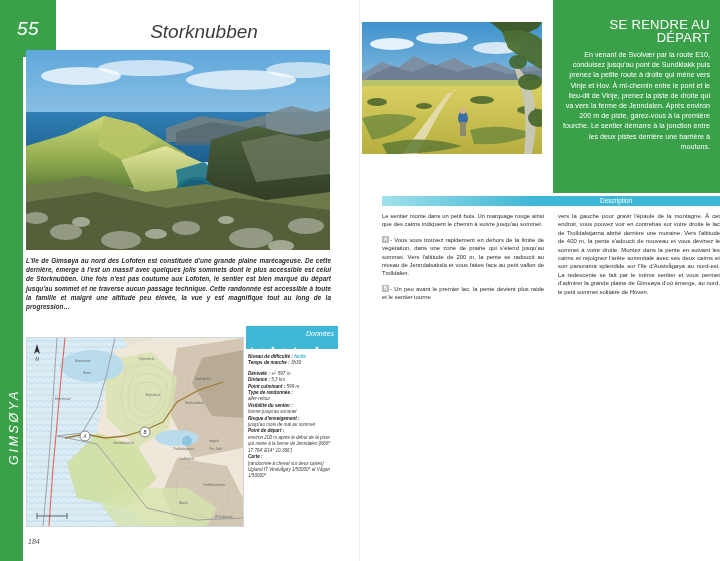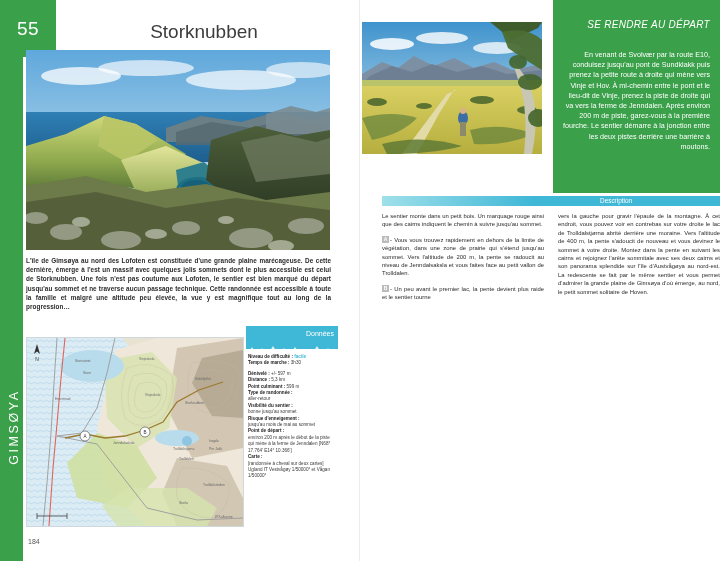--- a/index.html
+++ b/index.html
@@ -1,20 +1,20 @@
 <!DOCTYPE html>
 <html><head>
 <meta charset="utf-8">
 <style>
   html,body{margin:0;padding:0;background:#fff;}
   body{width:720px;height:561px;overflow:hidden;font-family:"Liberation Sans",sans-serif;}
   .spread{position:relative;width:720px;height:561px;background:#ffffff;}
 
   
-  .left-page{position:absolute;left:0;top:0;width:308px;height:561px;background:#fff;}
+  .left-page{position:absolute;left:0;top:0;width:308px;height:561px;background:#fff;font-style:italic;}
   .green-bar{position:absolute;left:0;top:0;width:23px;height:561px;background:#3aa049;}
   .green-bar-top{position:absolute;left:0;top:0;width:56px;height:57px;background:#3aa049;}
   .route-num{position:absolute;left:0;top:0;width:56px;height:57px;color:#fff;
     font-size:19px;display:flex;align-items:center;justify-content:center;letter-spacing:.5px;}
   .region-label{position:absolute;left:-46px;top:415px;width:120px;height:24px;
     transform:rotate(-90deg);color:#fff;font-size:12.5px;letter-spacing:2.6px;
     text-align:center;line-height:24px;}
   .page-title{position:absolute;left:56px;top:12px;width:296px;height:40px;
     text-align:center;font-size:19px;color:#3c3c3c;font-weight:400;line-height:40px;}
 
@@ -40,22 +40,22 @@
   .d-lab{font-weight:bold;}
   .d-val{font-weight:normal;color:#3a3a3a;}
   .d-easy{color:#3fb7d6;font-weight:bold;}
   .d-gap{height:4px;}
 
   .folio-l{position:absolute;left:28px;top:538px;font-size:7px;color:#555;}
 
   
   .right-page{position:absolute;left:360px;top:0;width:360px;height:561px;background:#fff;}
   .green-panel{position:absolute;left:193px;top:0;width:167px;height:193px;background:#3aa049;}
-  .gp-title{position:absolute;left:203px;top:18px;width:147px;color:#fff;font-size:10px;
-    text-align:right;line-height:13px;letter-spacing:.3px;font-style:italic;}
+  .gp-title{position:absolute;left:203px;top:18px;width:147px;color:#fff;font-size:13px;
+    text-align:right;line-height:13px;letter-spacing:.3px;}
   .gp-text{position:absolute;left:200px;top:50px;width:150px;color:#fff;font-size:7.2px;
     line-height:10.2px;text-align:right;}
   .right-thumb{position:absolute;left:2px;top:22px;width:180px;height:132px;overflow:hidden;}
 
   .desc-head{position:absolute;left:22px;top:196px;width:338px;height:10px;
     background:linear-gradient(90deg,#9fe0ea 0%,#3fb7d6 45%,#3fb7d6 100%);}
   .desc-head span{position:absolute;right:88px;top:0;color:#fff;font-size:6.4px;line-height:10px;}
   .desc-cols{position:absolute;left:22px;top:212px;width:338px;
     display:flex;gap:14px;}
   .desc-col{width:162px;font-size:5.9px;line-height:8.4px;color:#2b2b2b;text-align:justify;}

